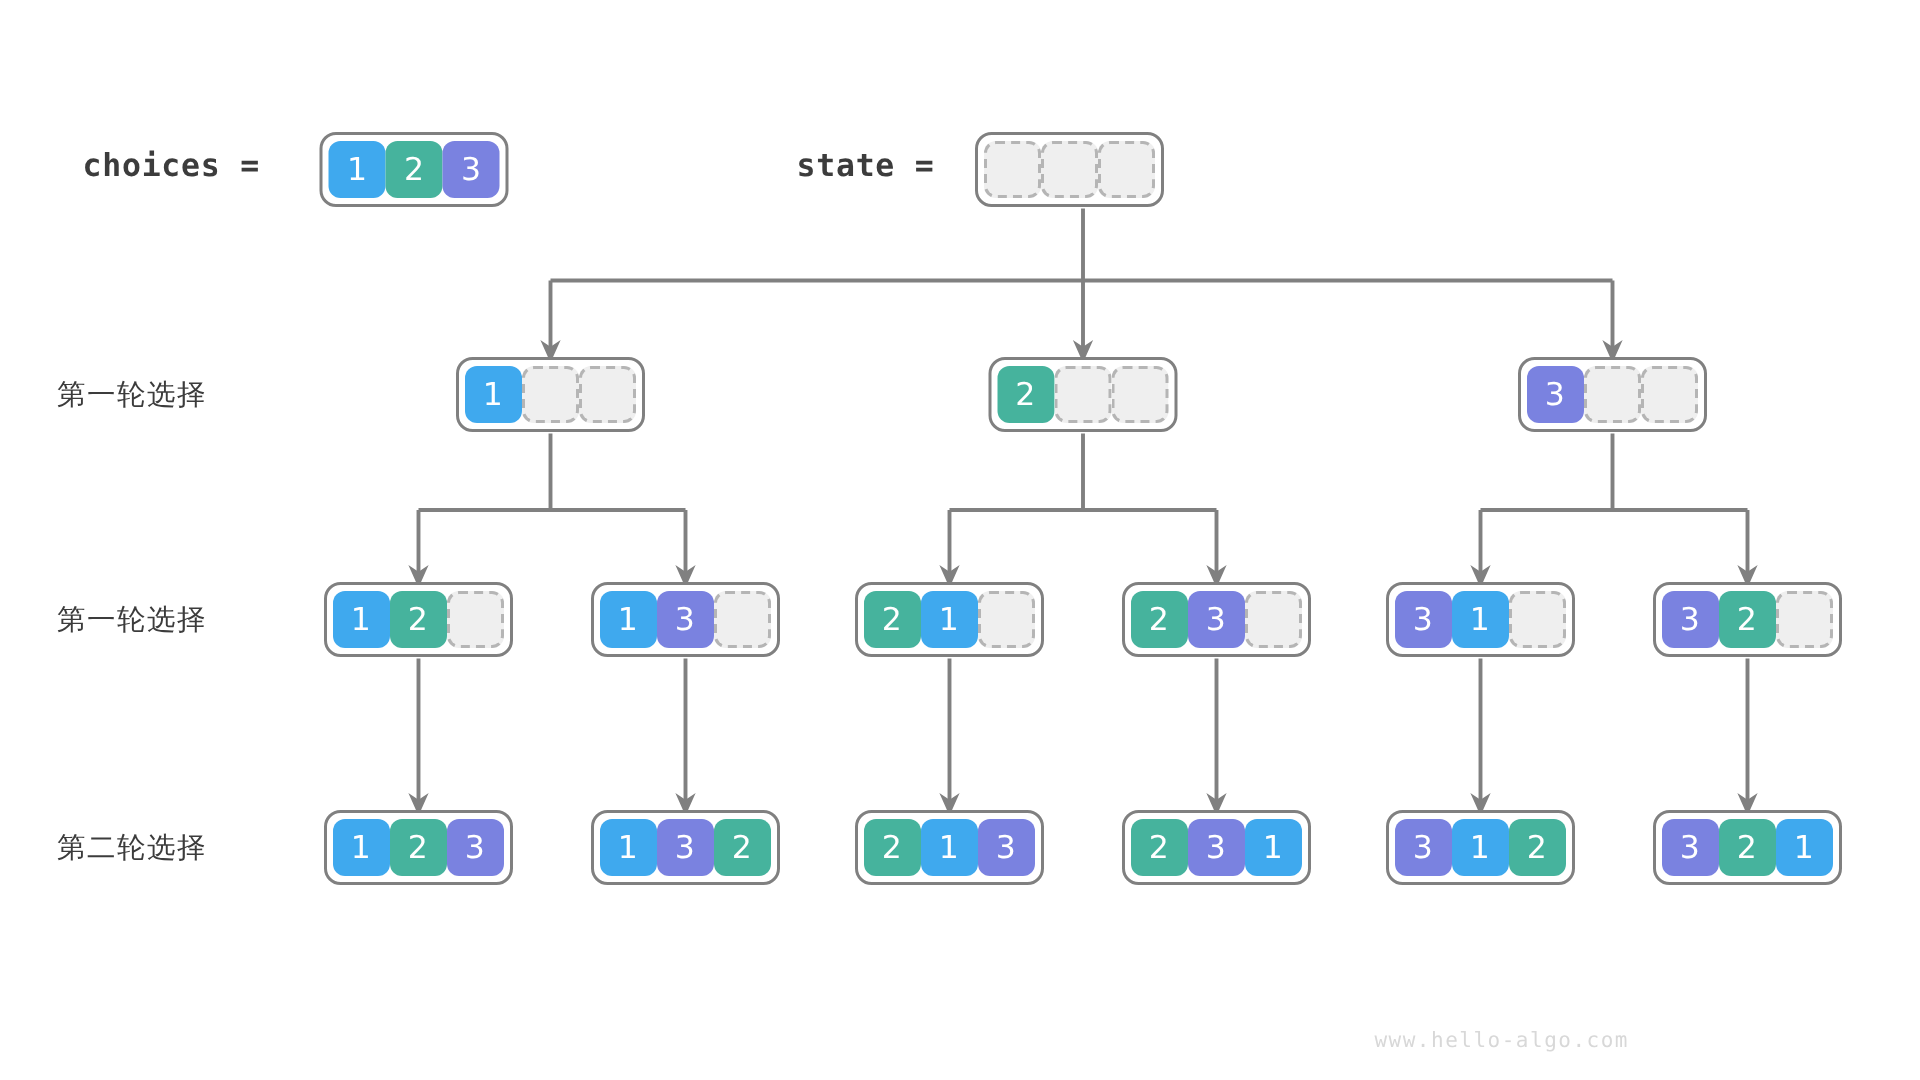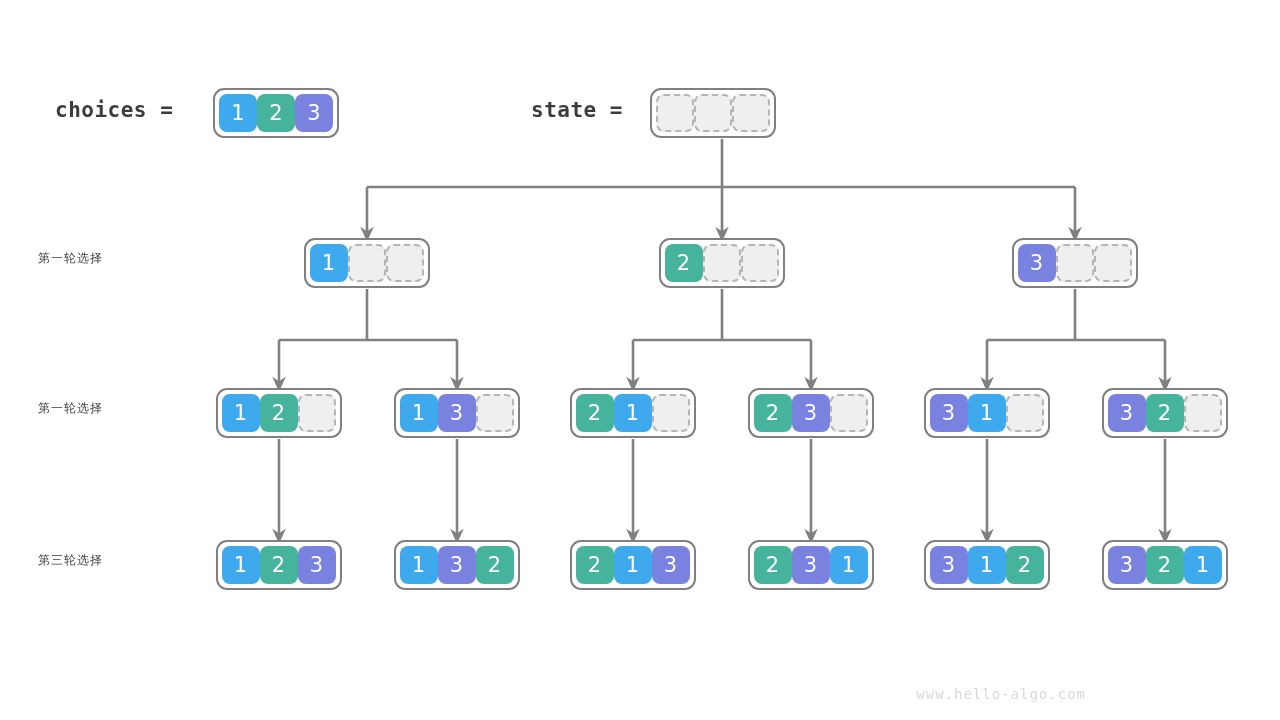--- a/index.html
+++ b/index.html
@@ -45,21 +45,21 @@
     color: #3c3c3c;
     white-space: nowrap;
     letter-spacing: 0.5px;
   }
 
   
   .round-label {
     position: absolute;
     z-index: 3;
     font-family: "DejaVu Sans", "Liberation Sans", sans-serif;
-    font-size: 12px;
+    font-size: 19px;
     color: #3c3c3c;
     white-space: nowrap;
     letter-spacing: 1px;
   }
 
   
   .array-box {
     position: absolute;
     z-index: 2;
     display: flex;
@@ -153,21 +153,21 @@
 
   <div class="eq-label" style="left:531px; top:98px;">state =</div>
   <div class="array-box" style="left:650px; top:88px;">
       <div class="cell empty"></div>
       <div class="cell empty"></div>
       <div class="cell empty"></div>
     </div>
 
   <div class="round-label" style="left:38px; top:250px;">第一轮选择</div>
   <div class="round-label" style="left:38px; top:400px;">第一轮选择</div>
-  <div class="round-label" style="left:38px; top:552px;">第三轮选择</div>
+  <div class="round-label" style="left:38px; top:552px;">第二轮选择</div>
 
   <div id="nodes-layer">
       <div class="array-box" style="left: 303.5px; top: 238px;">
         <div class="cell v1">1</div>
         <div class="cell empty"></div>
         <div class="cell empty"></div>
       </div>
       <div class="array-box" style="left: 658.5px; top: 238px;">
         <div class="cell v2">2</div>
         <div class="cell empty"></div>

